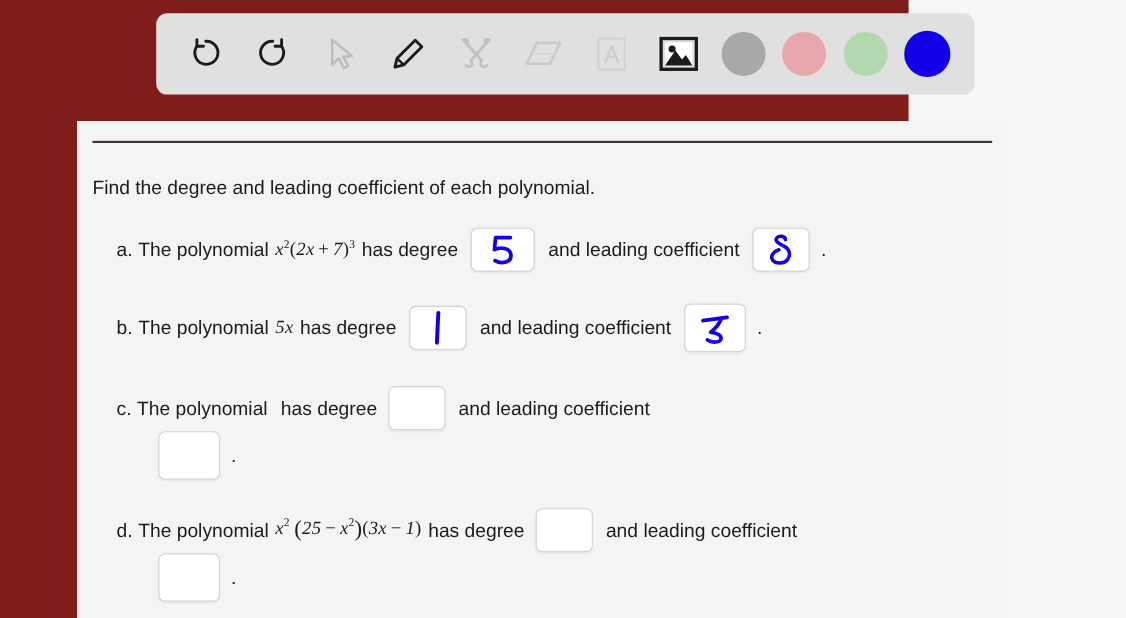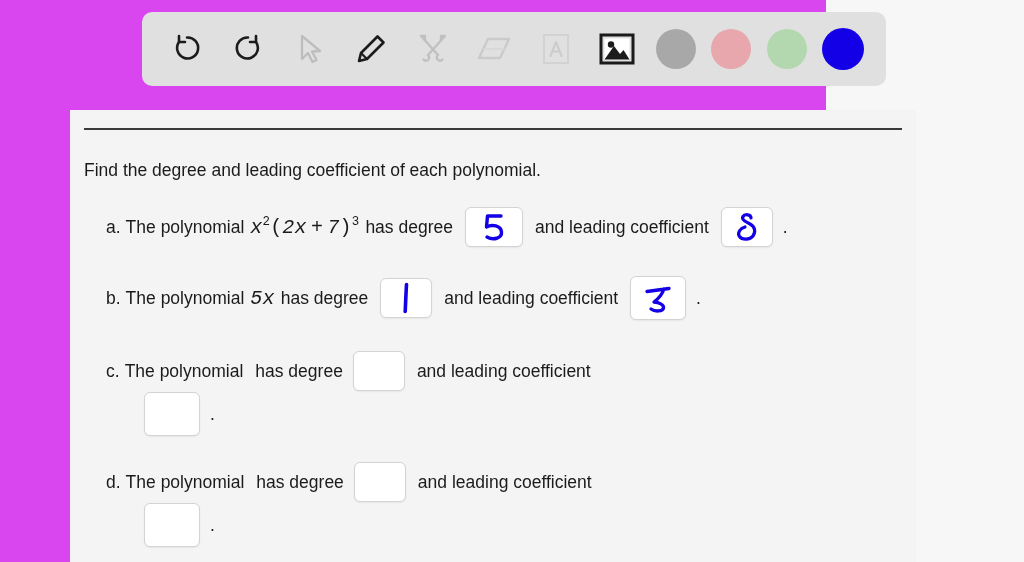--- a/index.html
+++ b/index.html
@@ -8,21 +8,21 @@
     width: 1024px; height: 562px;
     background: #f7f7f7;
     font-family: "Liberation Sans", sans-serif;
     overflow: hidden;
   }
 
   #stage {
     position: relative;
     width: 826px;
     height: 562px;
-    background: #d946ef;
+    background: #7f1d1d;
   }
 
   
   #toolbar {
     position: absolute;
     left: 142px; top: 12px;
     width: 744px; height: 74px;
     background: #e0e0e0;
     border-radius: 10px;
     display: flex;
@@ -83,23 +83,23 @@
   .item-b { top: 166px; }
   .item-c { top: 241px; }
   .item-c2 { top: 282px; left: 68px; }
   .item-d { top: 352px; }
   .item-d2 { top: 393px; left: 68px; }
 
   .lbl { margin-right: 5px; }
 
   
   .math {
-    font-family: Liberation Mono, monospace;
+    font-family: Liberation Serif, serif;
     font-style: italic;
-    font-size: 20px;
+    font-size: 17px;
     letter-spacing: 0.2px;
   }
   .math .op, .math .num, .math .paren {
     font-style: normal;
   }
   .math sup {
     font-size: 0.62em;
     font-style: normal;
     vertical-align: super;
     line-height: 0;
@@ -267,20 +267,21 @@
     </div>
     <div class="item item-c2">
       <span class="abox abox-tall"></span>
       <span class="period">.</span>
     </div>
 
     <div class="item item-d">
       <span class="lbl">d.</span>
       <span>The polynomial</span>
       <span class="sp-wide"></span>
+      <span class="math">x<sup>2</sup><span class="sp"></span><span class="bigparen">(</span>25<span class="op"> − </span><i>x</i><sup>2</sup><span class="bigparen">)</span><span class="paren">(</span>3<i>x</i><span class="op"> − </span>1<span class="paren">)</span></span>
       <span class="txt-tight">has degree</span>
       <span class="abox abox-std"></span>
       <span class="txt">and leading coefficient</span>
     </div>
     <div class="item item-d2">
       <span class="abox abox-tall"></span>
       <span class="period">.</span>
     </div>
 
   </div>

